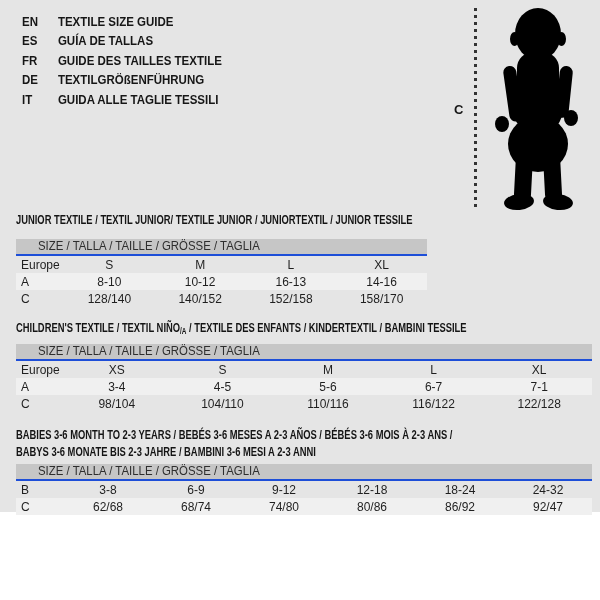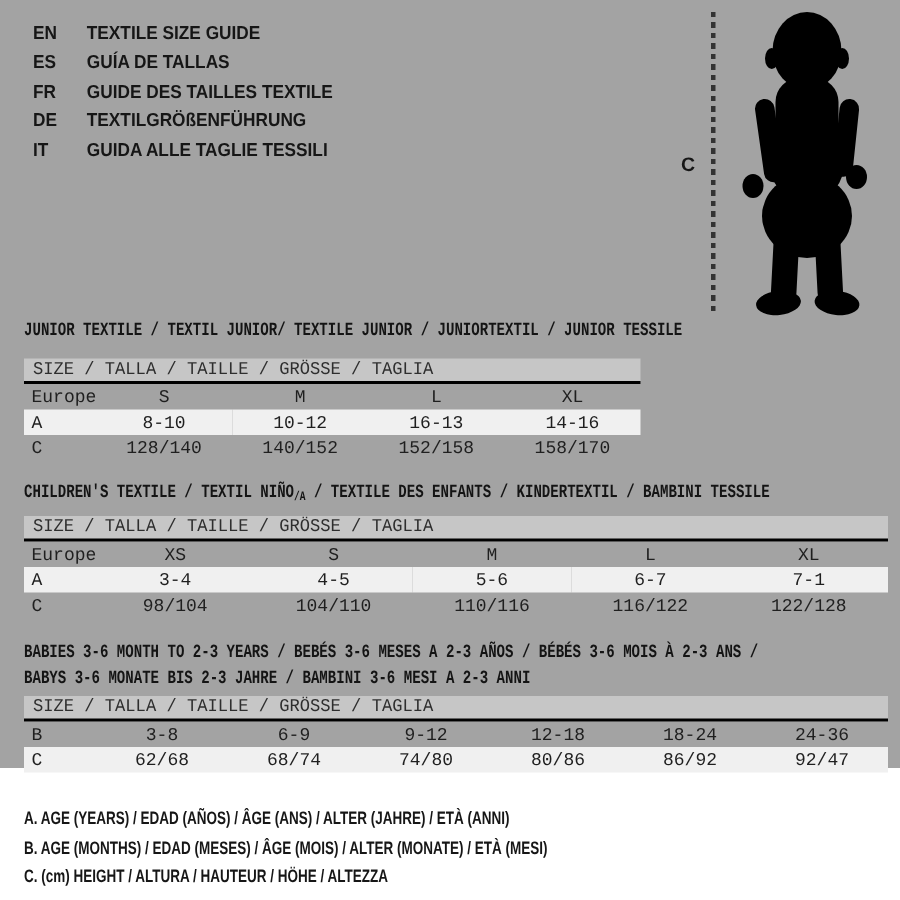--- a/index.html
+++ b/index.html
@@ -1,48 +1,48 @@
 <!DOCTYPE html>
 <html><head>
 <meta charset="utf-8">
 <style>
   html,body{margin:0;padding:0;}
   body{
     width:600px;height:600px;background:#ffffff;
     font-family:"Liberation Sans", sans-serif;
     color:#1c1c1c; position:relative; overflow:hidden;
   }
-  .canvas{position:relative;width:600px;height:512px;background:#a3a3a3;}
+  .canvas{position:relative;width:600px;height:512px;background:#e5e5e5;}
 
   
   .lang-block{position:absolute;left:22px;top:13px;}
   .lang-row{display:flex;height:19.4px;line-height:19.4px;
     font-weight:bold;font-size:12.5px;color:#161616;
     transform:scaleX(0.92);transform-origin:0 0;white-space:nowrap;}
   .lang-code{width:39px;flex:0 0 39px;}
 
   
   .dotted-line{position:absolute;left:474px;top:8px;width:3px;height:202px;
     background:repeating-linear-gradient(to bottom,#333 0 3.5px,transparent 3.5px 7px);}
   .c-label{position:absolute;left:454px;top:102px;font-weight:bold;font-size:13px;color:#161616;}
   .baby-svg{position:absolute;left:486px;top:6px;width:106px;height:206px;}
 
   
-  .section{position:absolute;left:16px;font-family:Liberation Mono, monospace;}
+  .section{position:absolute;left:16px;}
   .sec1{top:213px;width:411px;}
   .sec2{top:321px;width:576px;}
   .sec3{top:427px;width:576px;}
 
   .tbl-title{font-weight:bold;font-size:12.5px;color:#141414;height:15px;line-height:15px;
     white-space:nowrap;transform:scaleX(0.75);transform-origin:0 0;}
   .tbl-title .subscript{font-size:8.5px;vertical-align:-2px;}
   .title2line{height:17px;line-height:17px;}
 
-  .size-bar{background:#c6c6c6;border-bottom:2px solid #000000;height:15px;
-    line-height:15px;padding-left:6px;font-size:12px;color:#2e2e2e;overflow:hidden;}
+  .size-bar{background:#c6c6c6;border-bottom:2px solid #1d4ed8;height:15px;
+    line-height:15px;padding-left:22px;font-size:12px;color:#2e2e2e;overflow:hidden;}
   .size-bar span{display:inline-block;transform:scaleX(0.95);transform-origin:0 50%;white-space:nowrap;}
 
   .mt1{margin-top:11px;} .mt2{margin-top:8px;} .mt3{margin-top:3px;}
 
   table.size-table{width:100%;border-collapse:collapse;font-size:12px;color:#1f1f1f;table-layout:fixed;}
   table.size-table td{height:17px;padding:0;text-align:center;vertical-align:middle;}
   table.size-table td.lbl{text-align:left;padding-left:5px;}
   tr.alt{background:#f0f0f0;}
 
   
@@ -200,34 +200,29 @@
           <col>
         </colgroup>
       <tbody>
           <tr>
         <td class="lbl">B</td>
         <td>3-8</td>
         <td>6-9</td>
         <td>9-12</td>
         <td>12-18</td>
         <td>18-24</td>
-        <td>24-36</td>
+        <td>24-32</td>
       </tr>
       <tr class="alt">
         <td class="lbl">C</td>
         <td>62/68</td>
         <td>68/74</td>
         <td>74/80</td>
         <td>80/86</td>
         <td>86/92</td>
         <td>92/47</td>
       </tr>
     </tbody>
       </table>
   </div>
 
-  <div class="legend">
-    <div class="legend-line">A. AGE (YEARS) / EDAD (AÑOS) / ÂGE (ANS) / ALTER (JAHRE) / ETÀ (ANNI)</div>
-    <div class="legend-line">B. AGE (MONTHS) / EDAD (MESES) / ÂGE (MOIS) / ALTER (MONATE) / ETÀ (MESI)</div>
-    <div class="legend-line">C. (cm) HEIGHT / ALTURA / HAUTEUR / HÖHE / ALTEZZA</div>
-  </div>
 
 </div>
 
 </body></html>

